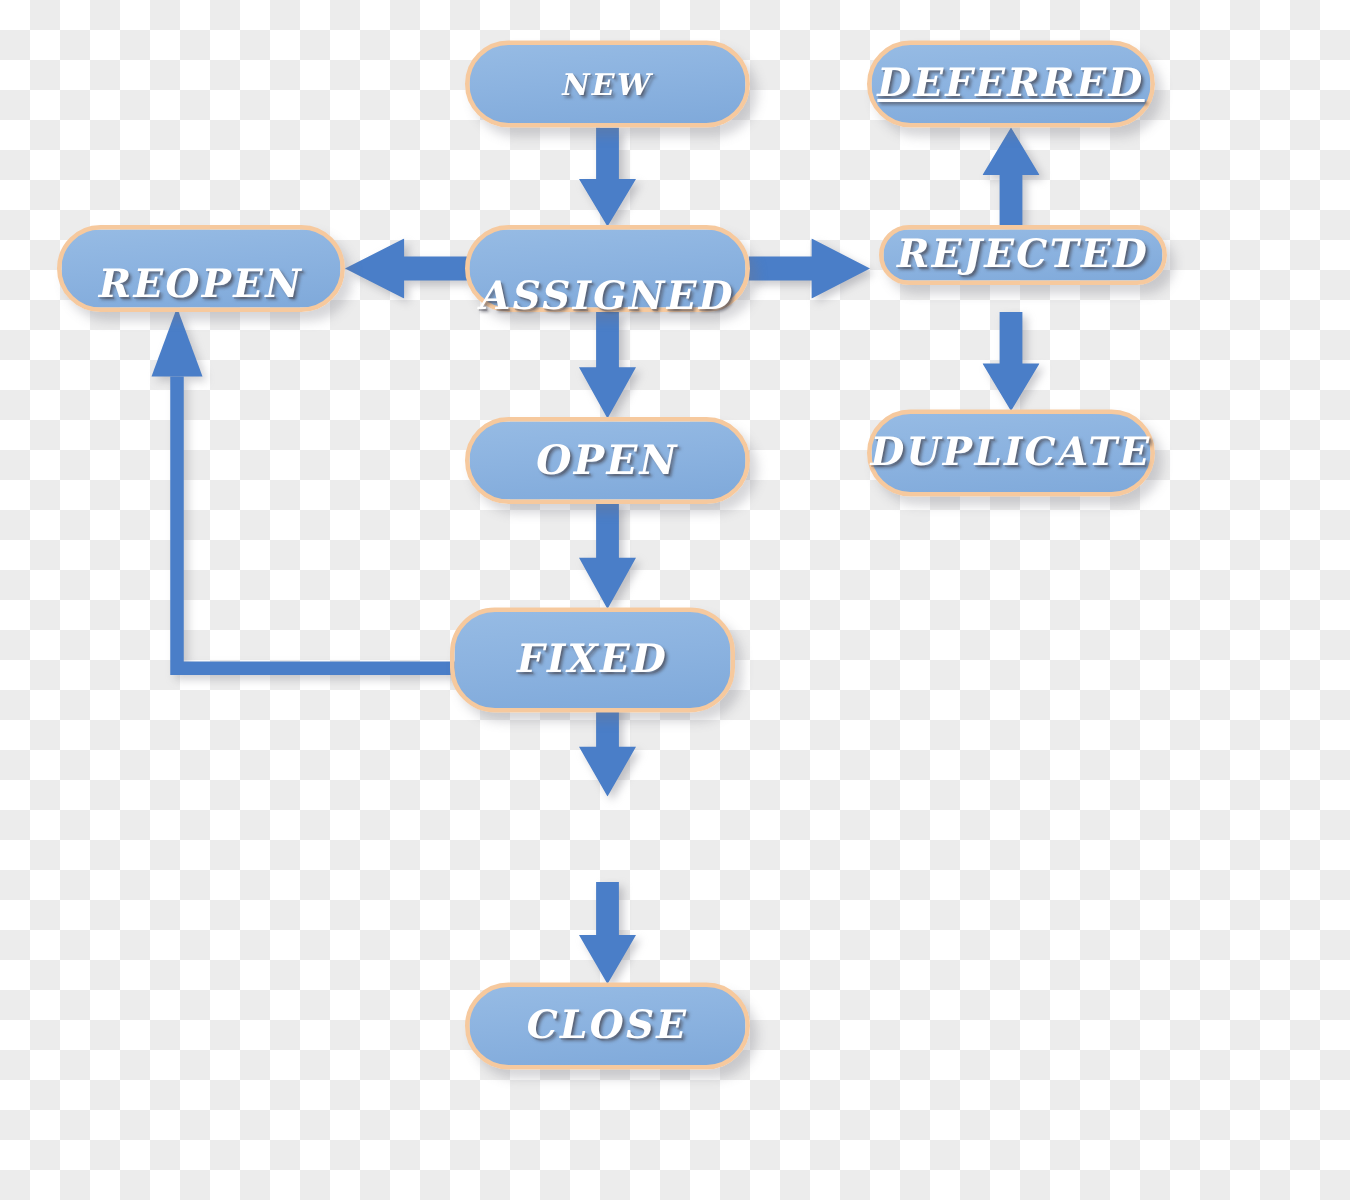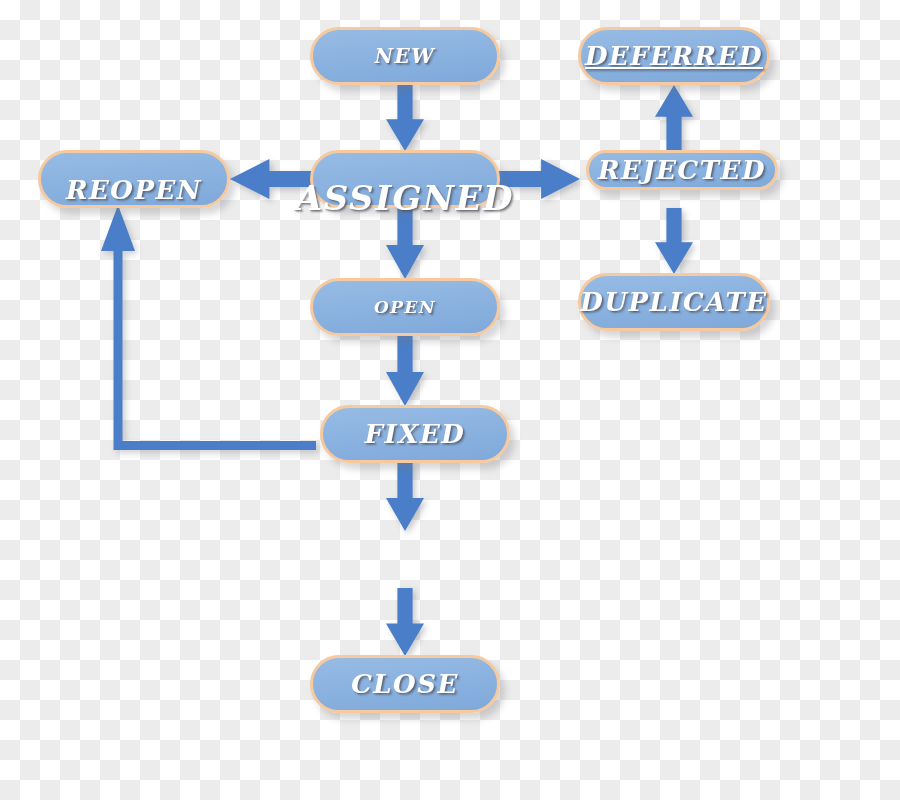--- a/index.html
+++ b/index.html
@@ -77,32 +77,32 @@
 <div class="node" style="left: 310px; top: 27px; width: 190px; height: 58px;">
       <span class="label" style="font-size: 20px;">NEW</span>
     </div>
     <div class="node" style="left: 578px; top: 27px; width: 192px; height: 58px;">
       <span class="label" style="font-size: 26px; text-decoration: underline;">DEFERRED</span>
     </div>
     <div class="node" style="left: 38px; top: 150px; width: 192px; height: 58px;">
       <span class="label" style="font-size: 26px; margin-top: 22px;">REOPEN</span>
     </div>
     <div class="node" style="left: 310px; top: 150px; width: 190px; height: 58px;">
-      <span class="label" style="font-size: 34px; margin-top: 38px;">ASSIGNED</span>
+      <span class="label" style="font-size: 26px; margin-top: 38px;">ASSIGNED</span>
     </div>
     <div class="node" style="left: 586px; top: 150px; width: 192px; height: 40px;">
       <span class="label" style="font-size: 26px;">REJECTED</span>
     </div>
     <div class="node" style="left: 310px; top: 278px; width: 190px; height: 58px;">
-      <span class="label" style="font-size: 17px;">OPEN</span>
+      <span class="label" style="font-size: 27px;">OPEN</span>
     </div>
     <div class="node" style="left: 578px; top: 273px; width: 192px; height: 58px;">
       <span class="label" style="font-size: 26px;">DUPLICATE</span>
     </div>
-    <div class="node" style="left: 320px; top: 405px; width: 190px; height: 58px;">
+    <div class="node" style="left: 300px; top: 405px; width: 190px; height: 70px;">
       <span class="label" style="font-size: 26px;">FIXED</span>
     </div>
     <div class="node" style="left: 310px; top: 655px; width: 190px; height: 58px;">
       <span class="label" style="font-size: 26px;">CLOSE</span>
     </div>
     <div class="arrow" style="left: 386px; top: 85px;">
       <svg width="38" height="66" viewBox="0 0 38 66">
         <polygon points="11.4,0.0 26.6,0.0 26.6,34.3 38.0,34.3 19.0,66.0 0.0,34.3 11.4,34.3" fill="#4a7ec8"></polygon>
       </svg>
     </div>

